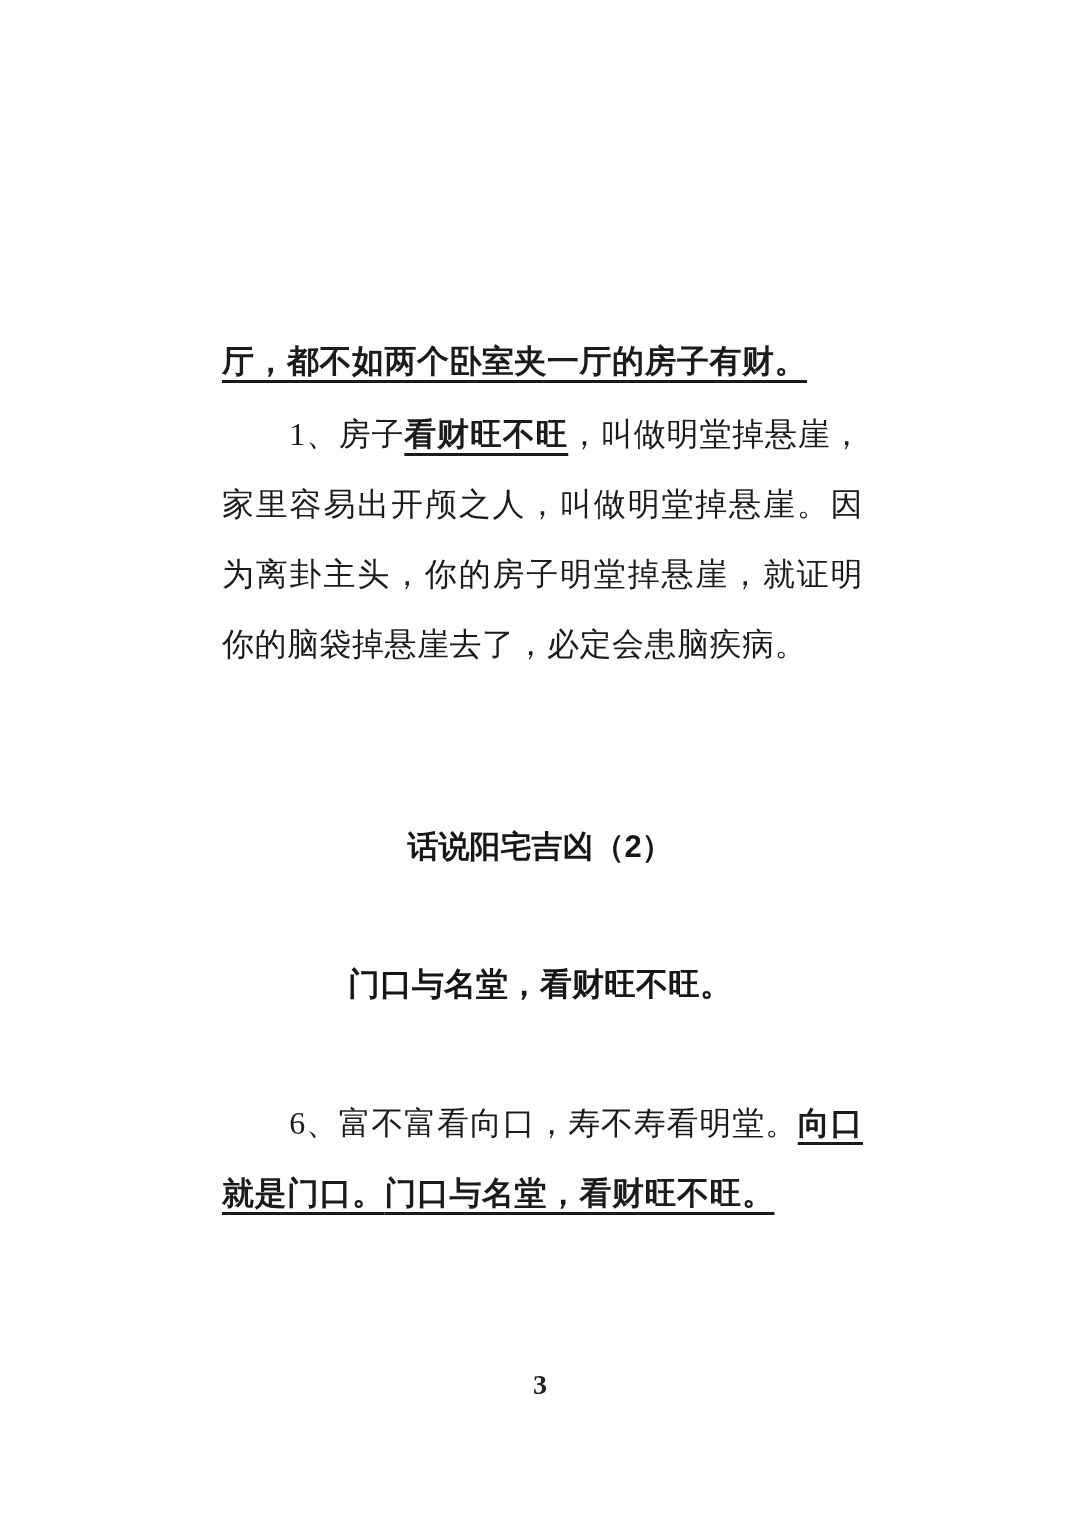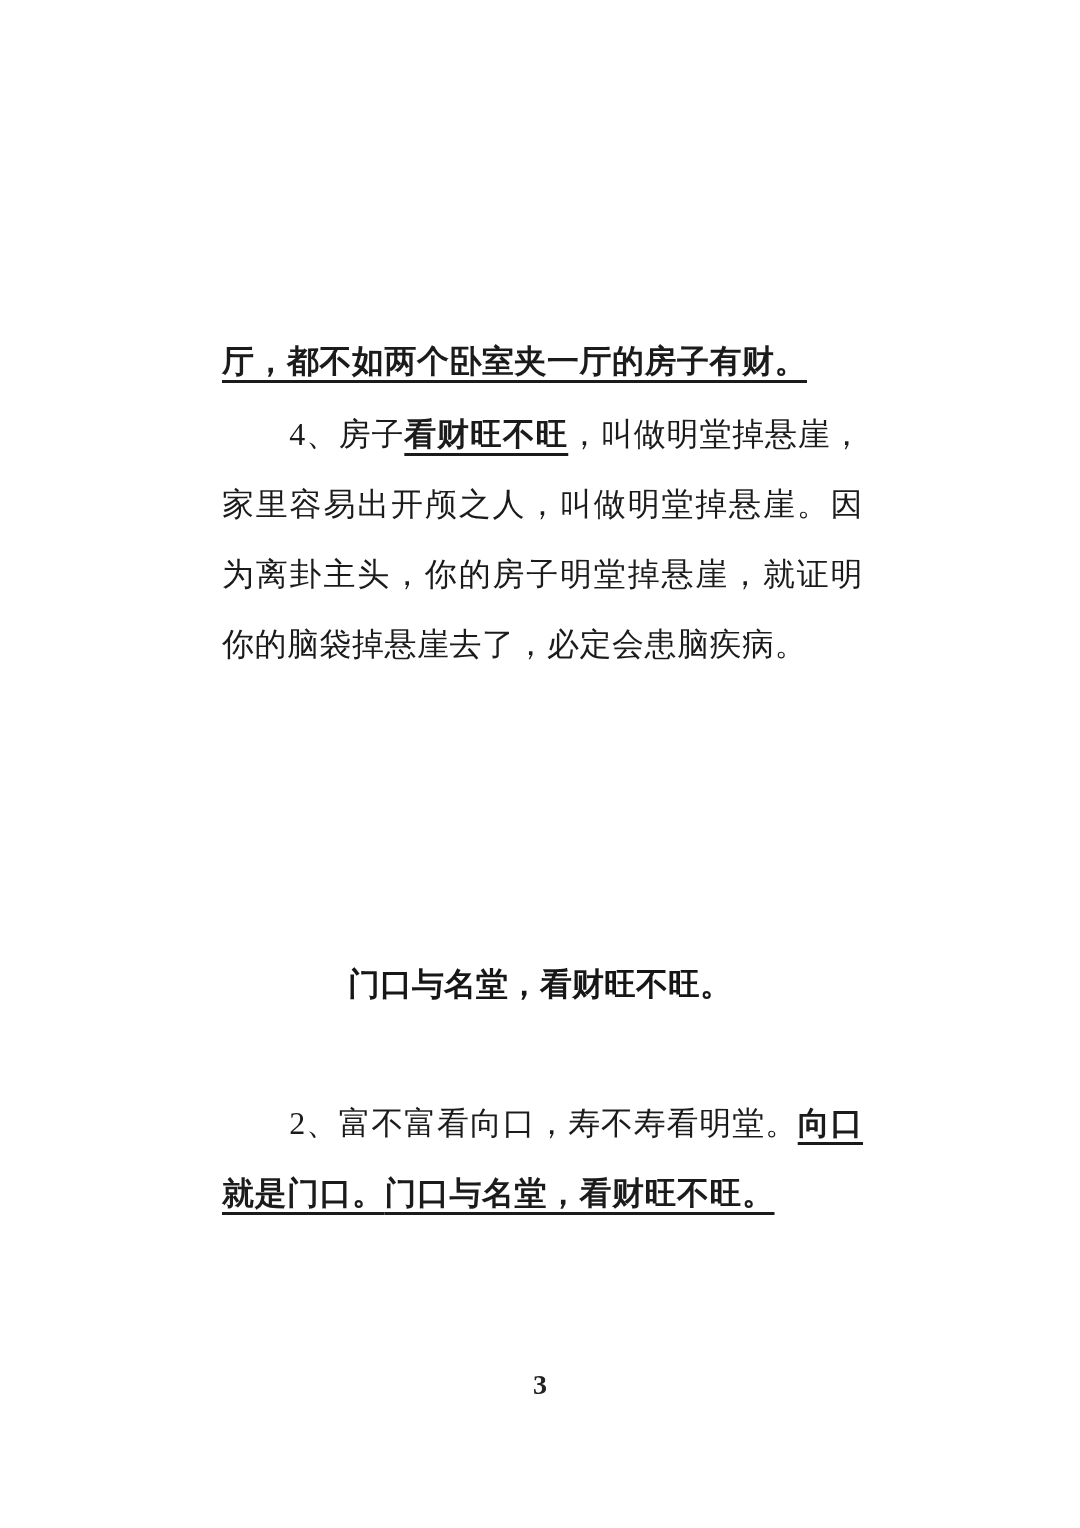--- a/index.html
+++ b/index.html
@@ -89,27 +89,28 @@
 </head>
 <body>
 
 <div class="page">
 
   <p class="block para p1">
     <span class="b u">厅，都不如两个卧室夹一厅的房子有财。</span>
   </p>
 
   <p class="block para p2 indent">
-    <span>4、房子</span><span class="b u">看财旺不旺</span><span>，叫做明堂掉悬崖，家里容易出开颅之人，叫做明堂掉悬崖。因为离卦主头，你的房子明堂掉悬崖，就证明你的脑袋掉悬崖去了，必定会患脑疾病。</span>
+    <span>1、房子</span><span class="b u">看财旺不旺</span><span>，叫做明堂掉悬崖，家里容易出开颅之人，叫做明堂掉悬崖。因为离卦主头，你的房子明堂掉悬崖，就证明你的脑袋掉悬崖去了，必定会患脑疾病。</span>
   </p>
 
+  <h2 class="heading">话说阳宅吉凶（2）</h2>
 
   <h3 class="subheading">门口与名堂，看财旺不旺。</h3>
 
   <p class="block para p3 indent">
-    <span>2、富不富看向口，寿不寿看明堂。</span><span class="b u">向口就是门口。</span><span class="b u hei">门口与名堂，看财旺不旺。</span>
+    <span>6、富不富看向口，寿不寿看明堂。</span><span class="b u">向口就是门口。</span><span class="b u hei">门口与名堂，看财旺不旺。</span>
   </p>
 
   <div class="pagenum">3</div>
 
   <div class="scan-edge"></div>
 
 </div>
 
 </body></html>

